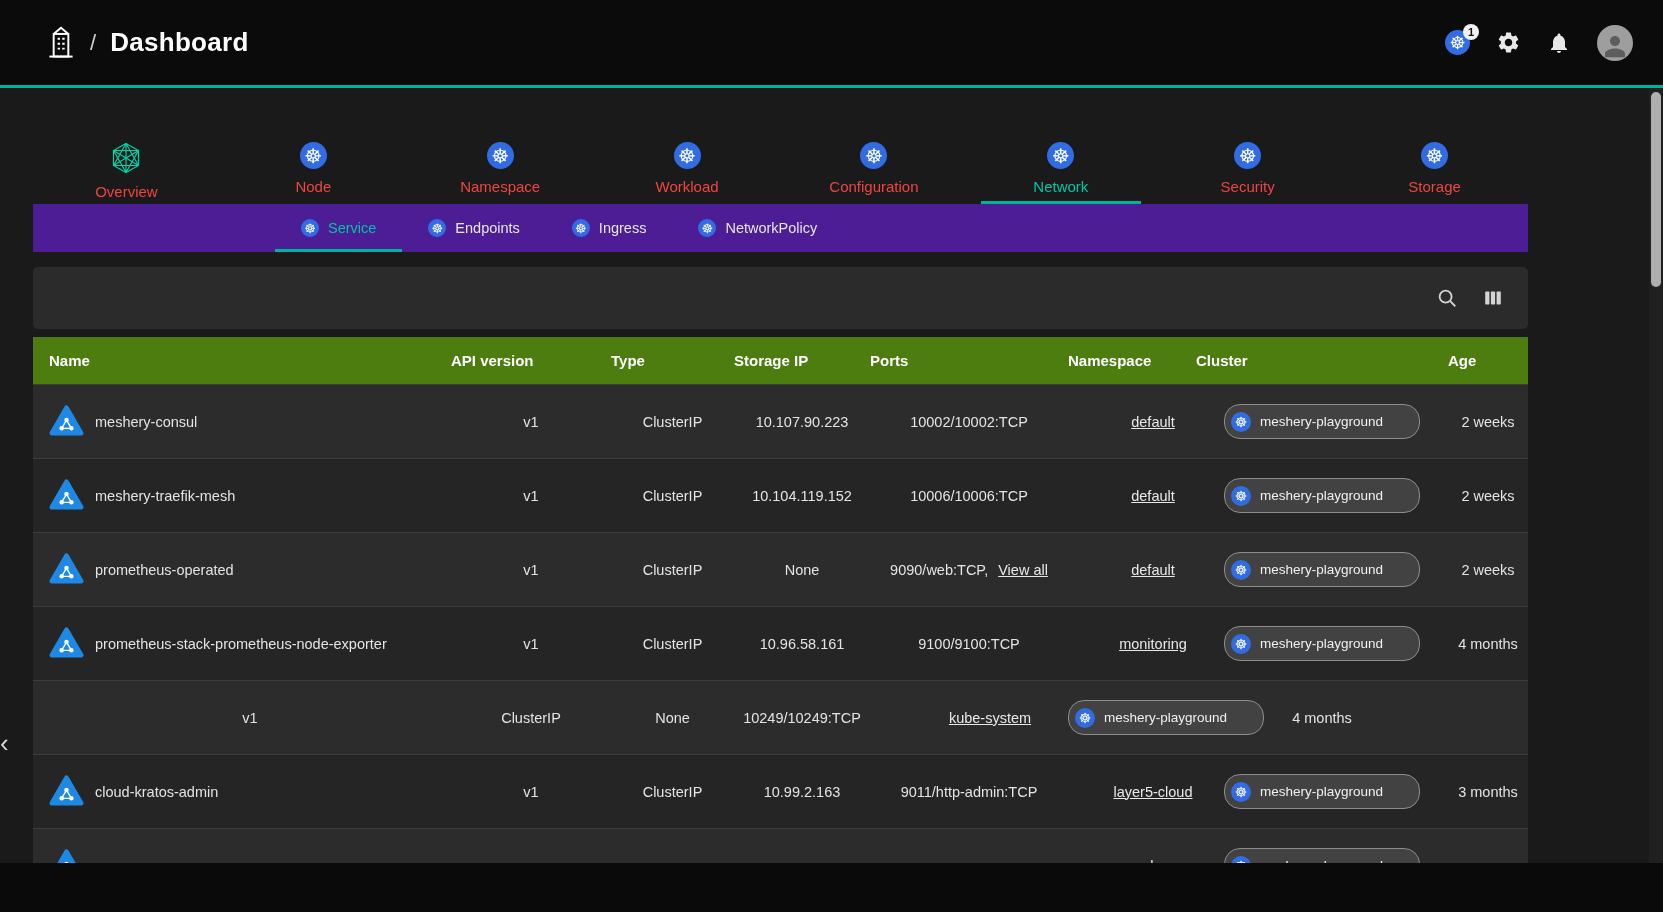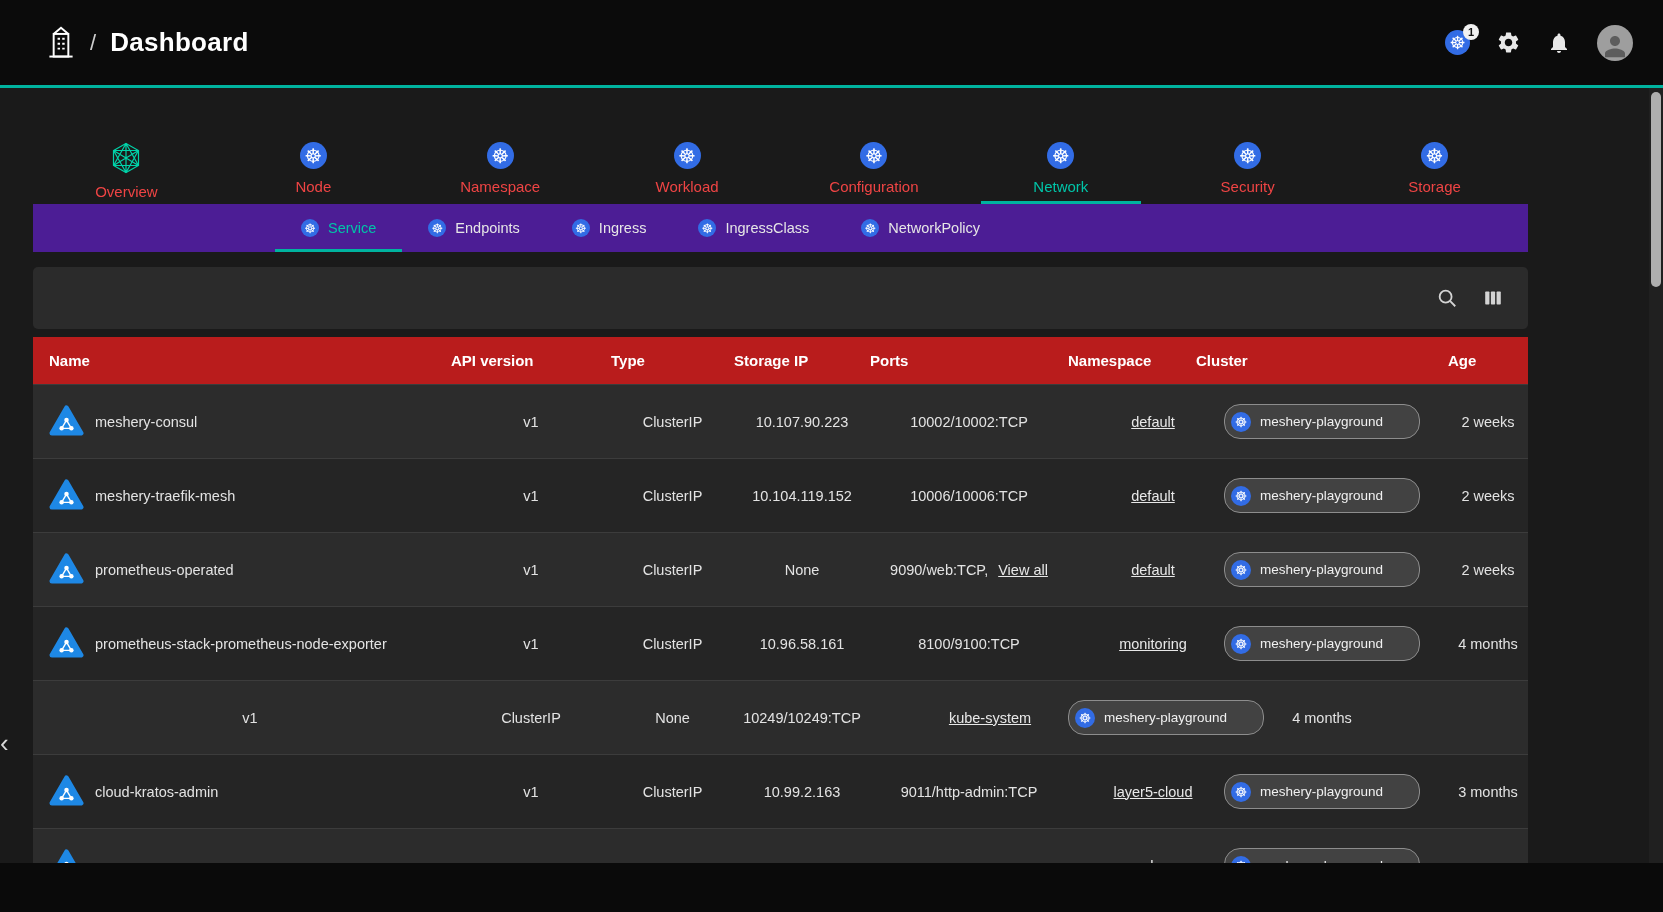--- a/index.html
+++ b/index.html
@@ -93,21 +93,21 @@
   }
 
   
   .table { margin-top:8px; }
   .thead, .trow {
     display:grid;
     grid-template-columns:402px 160px 123px 136px 198px 128px 252px 1fr;
     align-items:center;
     padding-left:16px;
   }
-  .thead { background:#b91c1c; height:47px; }
+  .thead { background:#4d7c0f; height:47px; }
   .th { font-size:15px; font-weight:700; color:#fff; }
   .trow { height:74px; border-top:1px solid #3c3c3c; cursor:pointer; }
   .trow:nth-child(odd) { background:#2c2c2c; }
   .trow:nth-child(even) { background:#252525; }
   .cell { font-size:14.5px; color:#e3e3e3;text-align:center; }
   .name-cell { display:flex; align-items:center; gap:11px; }
   .svc-icon { display:inline-flex; flex:0 0 auto; }
   .ns-link, .view-all { color:#e8e8e8; text-decoration:underline; cursor:pointer;margin-left:42px; }
   .view-all { margin-left:10px; }
   .chip {
@@ -233,24 +233,20 @@
     <div class="subtab">
       <span class="kicon sm"></span>
       <span class="subtab-label">Endpoints</span>
     </div>
     <div class="subtab">
       <span class="kicon sm"></span>
       <span class="subtab-label">Ingress</span>
     </div>
     <div class="subtab">
       <span class="kicon sm"></span>
-      <span class="subtab-label">IngressClass</span>
-    </div>
-    <div class="subtab">
-      <span class="kicon sm"></span>
       <span class="subtab-label">NetworkPolicy</span>
     </div>
   </nav>
 
   <div class="toolbar">
     <button class="iconbtn">
       <svg width="22" height="22" viewBox="0 0 24 24">
         <g stroke="#d4d4d4" stroke-width="2" fill="none">
           <circle cx="10.5" cy="10.5" r="6.5"></circle>
           <path d="M15.5 15.5 L21 21"></path>
@@ -380,21 +376,21 @@
           <circle cx="23" cy="25" r="2.3" fill="#fff"></circle>
           <path d="M18 16.5 L13 25 M18 16.5 L23 25 M13 25 H23" stroke="#fff" stroke-width="1.4" fill="none"></path>
         </svg>
       </span>
       <span>prometheus-stack-prometheus-node-exporter</span>
     </div>
     <div class="cell">v1</div>
     <div class="cell">ClusterIP</div>
     <div class="cell">10.96.58.161</div>
     <div class="cell">
-      <span>8100/9100:TCP</span>
+      <span>9100/9100:TCP</span>
     </div>
     <div class="cell">
       <a class="ns-link">monitoring</a>
     </div>
     <div class="cell">
       <span class="chip">
         <span class="kicon chip-k"></span>
         <span class="chip-label">meshery-playground</span>
       </span>
     </div>

